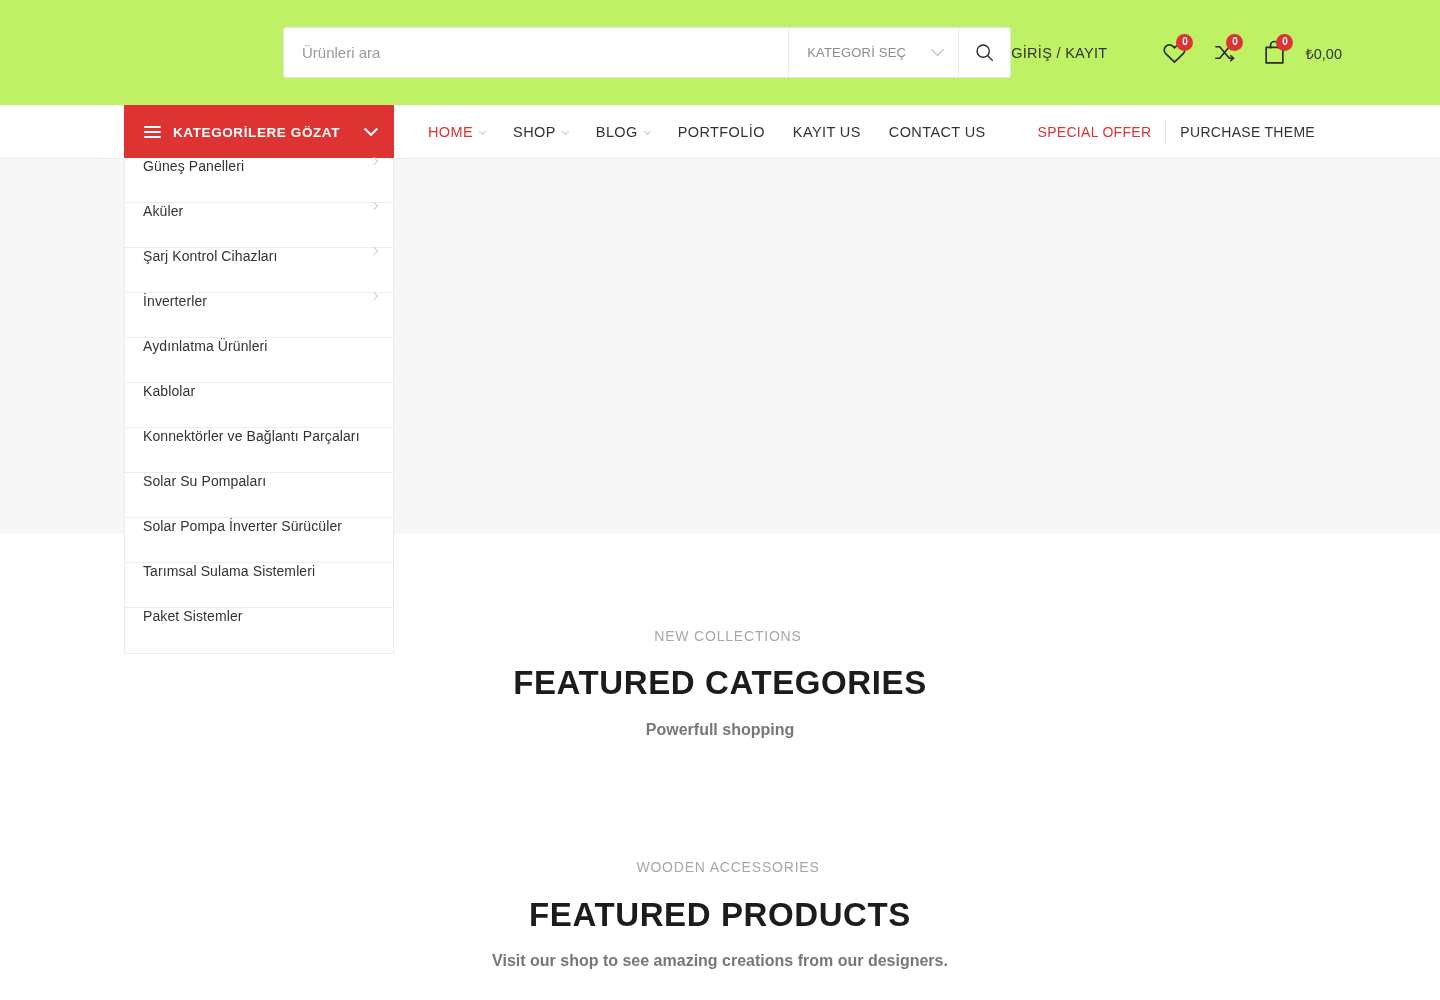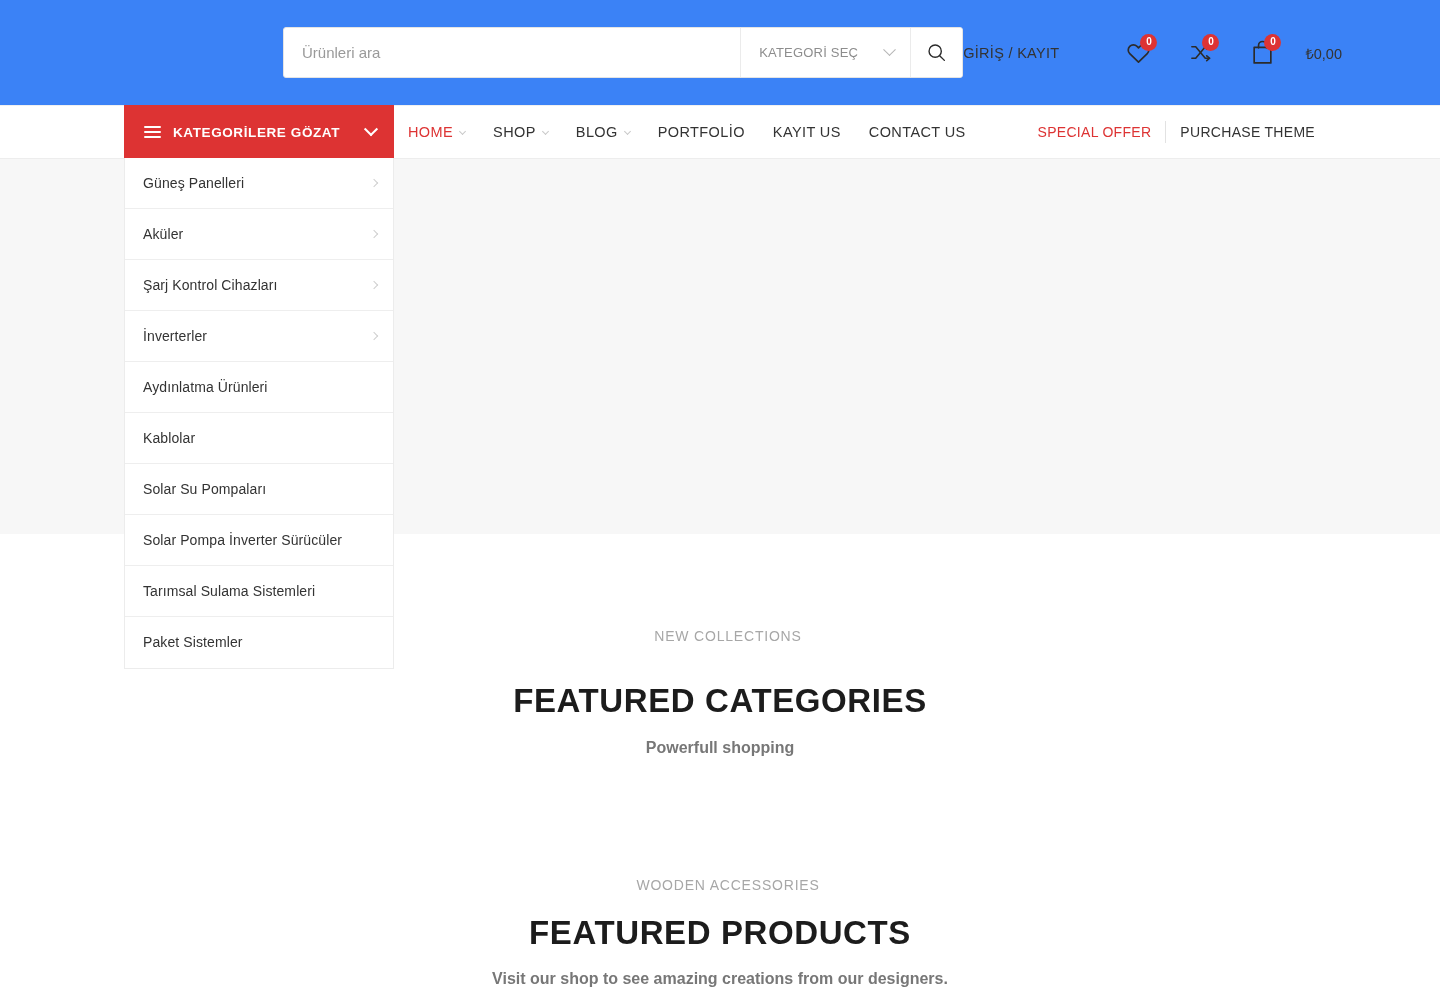--- a/index.html
+++ b/index.html
@@ -8,21 +8,21 @@
     height: 1000px;
     background: #ffffff;
     font-family: "Liberation Sans", sans-serif;
     overflow: hidden;
   }
 
   
   .top-header {
     position: relative;
     height: 105px;
-    background: #3b82f6;
+    background: #bef264;
     display: flex;
     align-items: center;
   }
   .logo-area {
     width: 283px;
     height: 105px;
     flex: 0 0 283px;
   }
 
   .search-wrap {
@@ -73,21 +73,21 @@
     justify-content: center;
     background: #fff;
     cursor: pointer;
   }
 
   
   .header-right {
     margin-left: auto;
     display: flex;
     align-items: center;
-    gap: 16px;
+    gap: 4px;
     padding-right: 98px;
   }
   .login-link {
     font-size: 14.5px;
     color: #333;
     letter-spacing: .3px;
     white-space: nowrap;
     cursor: pointer;
     margin-right: 40px;
   }
@@ -158,20 +158,21 @@
   .chev-white {
     width: 10px; height: 10px;
     border-right: 2px solid #fff;
     border-bottom: 2px solid #fff;
     transform: rotate(45deg) translate(-2px,-2px);
   }
 
   .main-menu {
     display: flex;
     align-items: center;
+    padding-left: 20px;
     gap: 0;
   }
   .menu-item {
     display: flex;
     align-items: center;
     padding: 0 14px;
     height: 54px;
     font-size: 14.5px;
     letter-spacing: .4px;
     color: #333;
@@ -217,23 +218,22 @@
     position: absolute;
     top: 158px;
     left: 124px;
     width: 270px;
     background: #ffffff;
     border: 1px solid #ececec;
     border-top: none;
     z-index: 40;
   }
   .cat-row {
-    height: 51px;
-    display: flex;
-    align-items: center;
+    height: 45px;
+    display: flex;
     padding: 0 16px 1px 18px;
     border-bottom: 1px solid #eeeeee;
     cursor: pointer;
     background: #fff;
   }
   .cat-row:last-child { border-bottom: none; }
   .cat-row-label {
     flex: 1;
     font-size: 14px;
     color: #333;
@@ -273,21 +273,21 @@
     color: #1c1c1c;
     letter-spacing: .6px;
   }
   .sec-sub {
     font-size: 16px;
     color: #777;
     font-weight: bold;
   }
 
   .feat-cat { padding-top: 94px; }
-  .feat-cat .sec-title { margin-top: 38px; }
+  .feat-cat .sec-title { margin-top: 20px; }
   .feat-cat .sec-sub { margin-top: 19px; }
 
   .feat-prod { padding-top: 120px; }
   .feat-prod .sec-title { margin-top: 21px; }
   .feat-prod .sec-sub { margin-top: 18px; }
 </style>
 </head>
 <body>
 
 <div class="top-header">
@@ -402,20 +402,23 @@
     <span class="cat-row-label">İnverterler</span>
     <span class="chev-gray"></span>
   </div>
   <div class="cat-row">
     <span class="cat-row-label">Aydınlatma Ürünleri</span>
   </div>
   <div class="cat-row">
     <span class="cat-row-label">Kablolar</span>
   </div>
   <div class="cat-row">
+    <span class="cat-row-label">Konnektörler ve Bağlantı Parçaları</span>
+  </div>
+  <div class="cat-row">
     <span class="cat-row-label">Solar Su Pompaları</span>
   </div>
   <div class="cat-row">
     <span class="cat-row-label">Solar Pompa İnverter Sürücüler</span>
   </div>
   <div class="cat-row">
     <span class="cat-row-label">Tarımsal Sulama Sistemleri</span>
   </div>
   <div class="cat-row">
     <span class="cat-row-label">Paket Sistemler</span>

